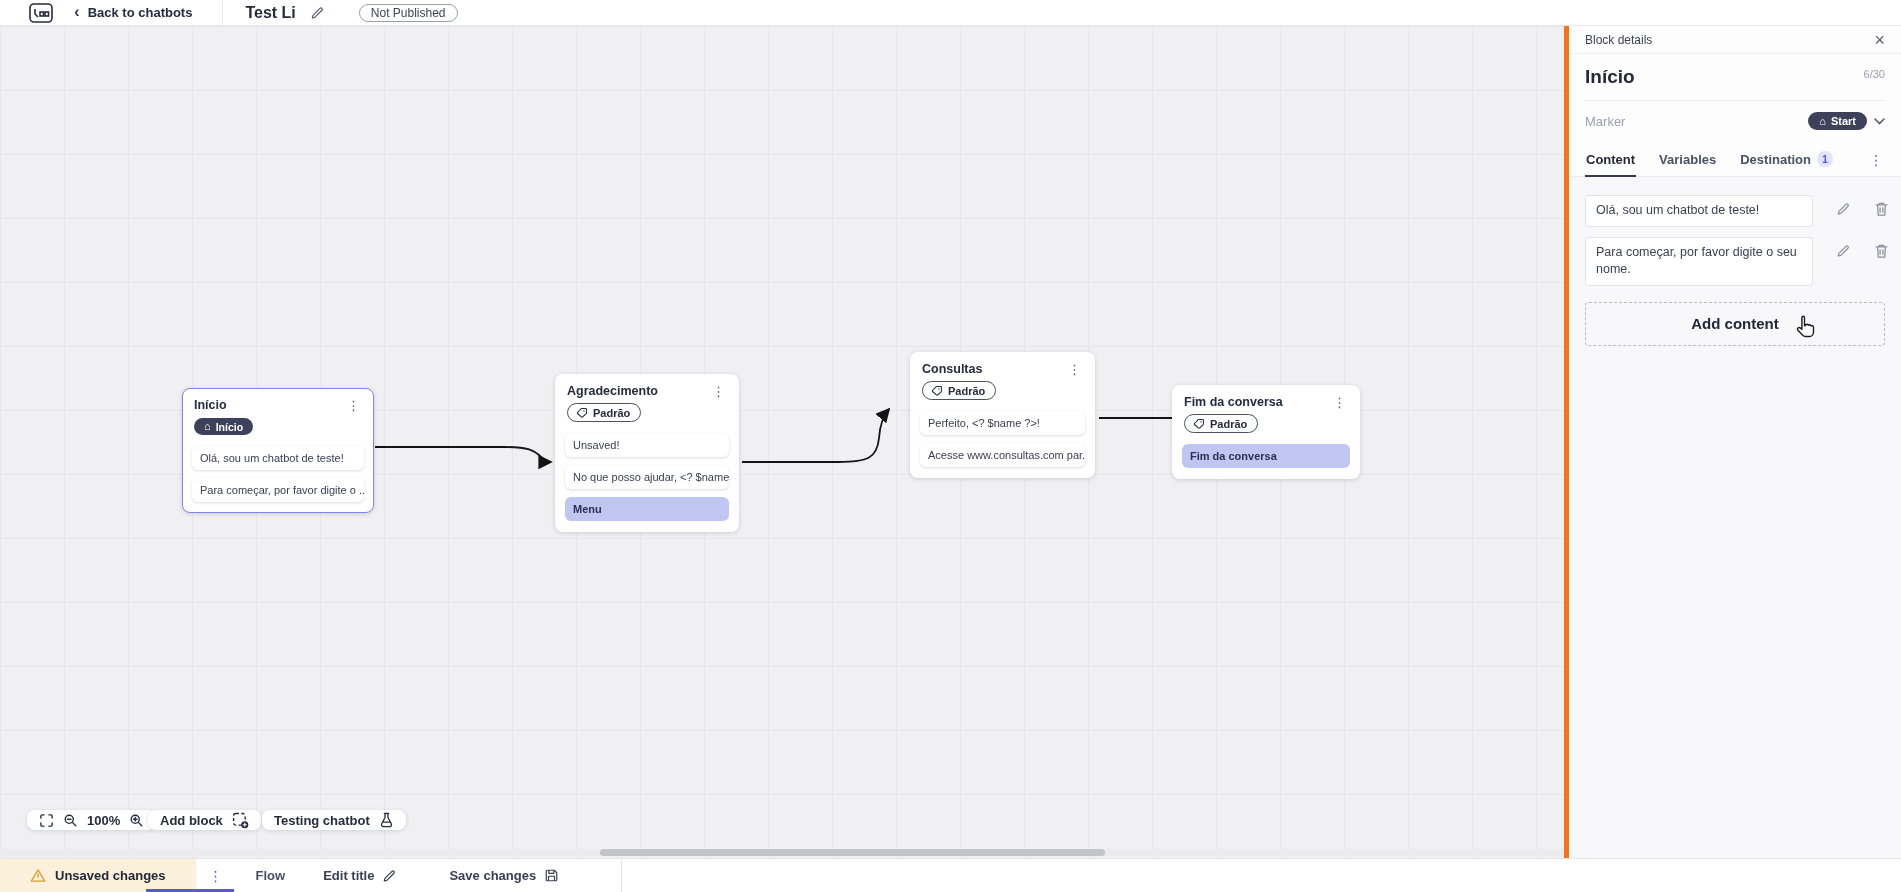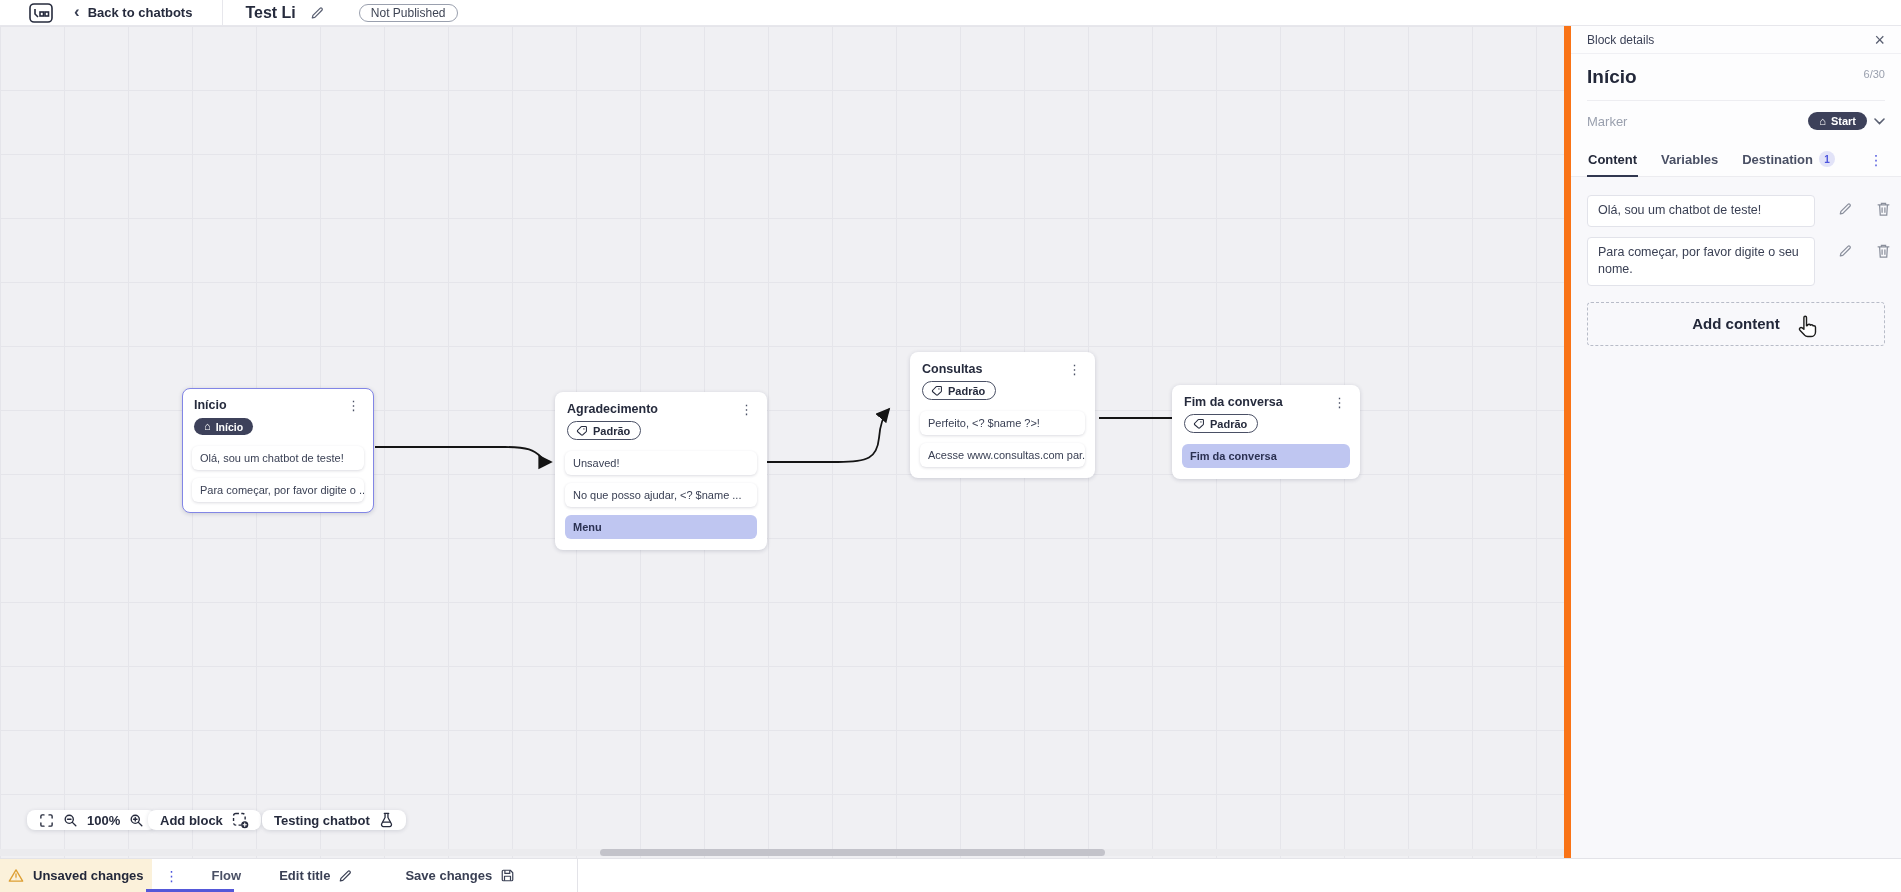--- a/index.html
+++ b/index.html
@@ -50,21 +50,21 @@
   
   .cctl { position:absolute; top:784px; height:20px; background:#fff; border-radius:8px;
     box-shadow:0 1px 4px rgba(35,40,70,.15); display:flex; align-items:center; gap:9px;
     padding:0 12px; font-size:13px; font-weight:700; color:#262b3d; cursor:pointer; }
   .cctl svg { display:block; }
   .hscroll-track { position:absolute; left:0; bottom:2px; width:1564px; height:7px; background:#ebebee; }
   .hscroll-thumb { position:absolute; left:600px; bottom:2px; width:505px; height:7px; background:#c3c3ca; border-radius:4px; }
 
   
   .panel { position:absolute; left:1564px; top:26px; width:337px; height:832px;
-    background:#f8f8fb; border-left:7px solid #f97316; z-index:20; }
+    background:#f8f8fb; border-left:5px solid #f97316; z-index:20; }
   .panel-top { background:#fdfdfe; }
   .panel-header { height:28px; display:flex; align-items:center; justify-content:space-between;
     padding:0 16px; border-bottom:1px solid #f0f0f4; font-size:12px; color:#3c4257; }
   .panel-close { font-size:18px; color:#5a6072; cursor:pointer; line-height:1; }
   .panel-inner { padding:8px 16px 0; }
   .title-row { display:flex; align-items:flex-start; justify-content:space-between; margin-top:4px; }
   .block-name { font-size:19px; font-weight:600; color:#23283a; }
   .counter { font-size:11px; color:#9aa0ae; margin-top:2px; }
   .p-divider { height:1px; background:#ededf1; margin-top:12px; }
   .marker-row { display:flex; align-items:center; justify-content:space-between; height:40px; }
@@ -88,21 +88,21 @@
   .row-icons { display:flex; gap:23px; margin-left:23px; margin-top:6px; }
   .row-icons svg { cursor:pointer; }
   .add-content { margin-top:16px; height:44px; border:1px dashed #b8bcc8; border-radius:4px;
     display:flex; align-items:center; justify-content:center; font-size:15px; font-weight:600;
     color:#23283a; cursor:pointer; background:transparent; }
   .hand-cursor { position:absolute; left:225px; top:137px; }
 
   
   .bottombar { position:absolute; left:0; bottom:0; width:1901px; height:34px; background:#fff;
     border-top:1px solid #e3e3e8; display:flex; align-items:stretch; z-index:40; }
-  .unsaved { display:flex; align-items:center; gap:9px; padding:0 8px; background:#fbf1da;
+  .unsaved { display:flex; align-items:center; gap:9px; padding:0 30px; background:#fbf1da;
     font-size:13px; font-weight:700; color:#23283a; }
   .bb-kebab { display:flex; align-items:center; padding:0 13px; color:#4d55dd; font-size:14px; cursor:pointer; }
   .bb-tab { display:flex; align-items:center; gap:8px; padding:0 18px; font-size:13px; font-weight:700;
     color:#3a4054; cursor:pointer; }
   .bb-tab.flow { color:#4a5065; padding:0 20px; }
   .flow-underline { position:absolute; left:146px; bottom:0; width:88px; height:3px; background:#5558d9; }
   .bb-divider { width:1px; background:#e3e3e8; margin-left:44px; }
 </style>
 </head>
 <body>
@@ -151,21 +151,21 @@
         <span class="kebab">⋮</span>
       </div>
       <span class="badge-start">
           <span class="home">⌂</span>
           <span>Início</span>
         </span>
       <div class="block-item">Olá, sou um chatbot de teste!</div>
       <div class="block-item">Para começar, por favor digite o ...</div>
     </div>
 
-    <div class="block" style="left:555px; top:366px; width:212px;">
+    <div class="block" style="left:555px; top:348px; width:184px;">
       <div class="block-head">
         <span class="block-title">Agradecimento</span>
         <span class="kebab">⋮</span>
       </div>
       <span class="badge-default">
         <svg width="12" height="12" viewBox="0 0 16 16" fill="none" stroke="#262b3d" stroke-width="1.4">
           <path d="M2.3 7 L7 2.3 a1.2 1.2 0 0 1 .9 -.3 H13 a0.9 0.9 0 0 1 .9.9 v5.1 a1.2 1.2 0 0 1 -.3.9 L9 13.3 a1.3 1.3 0 0 1 -1.9 0 L2.3 9 a1.3 1.3 0 0 1 0 -2 z"></path>
           <circle cx="10.6" cy="5.2" r="0.9" fill="#262b3d" stroke="none"></circle>
         </svg>
         <span>Padrão</span>

